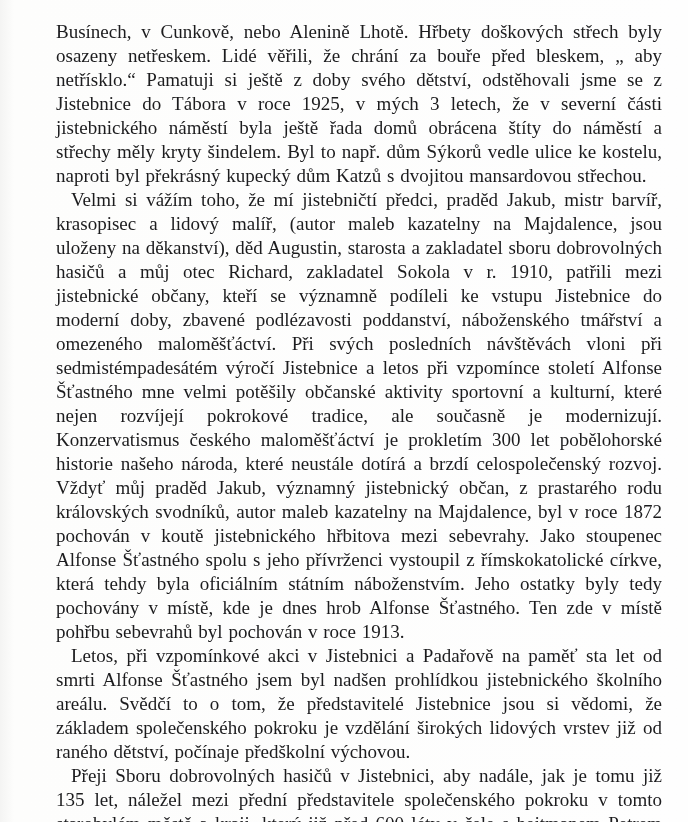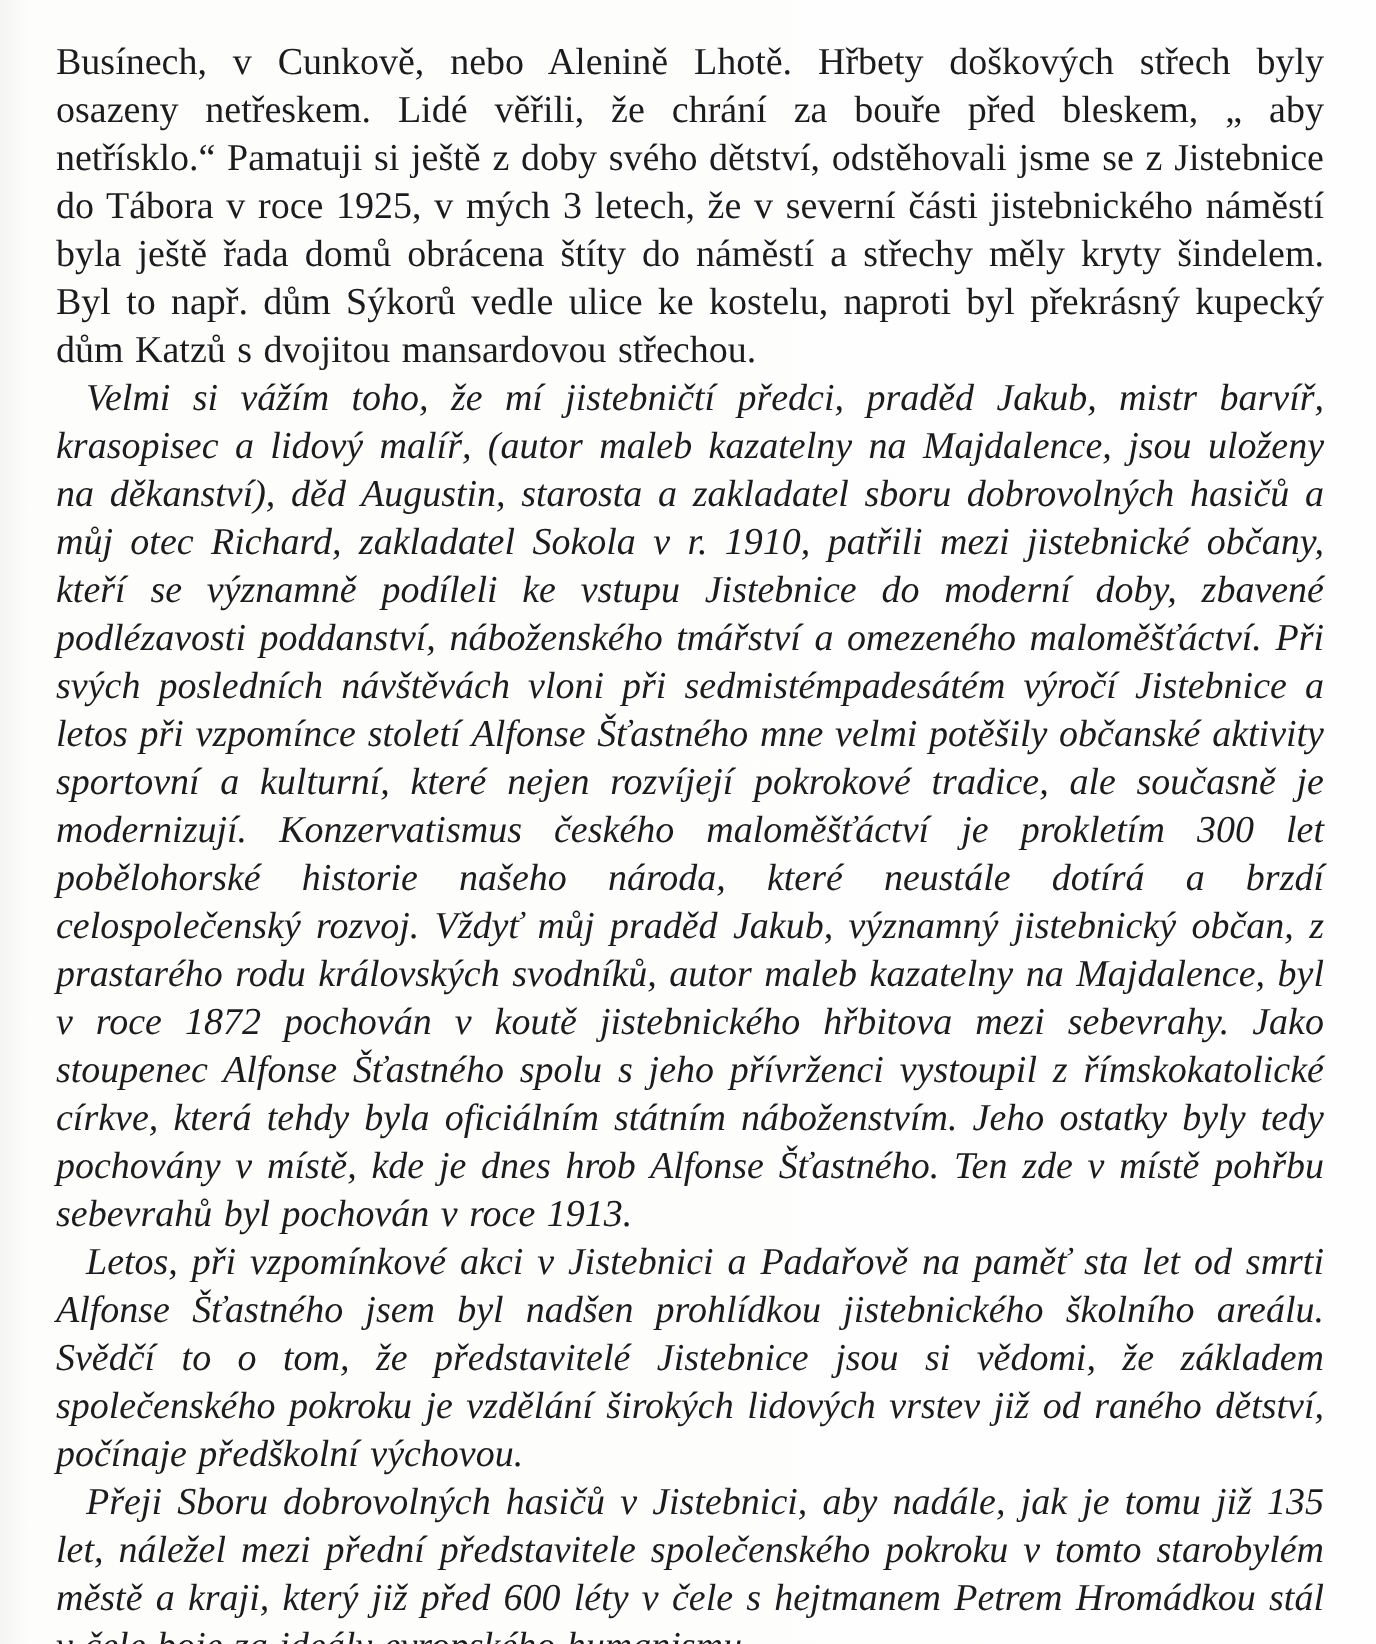--- a/index.html
+++ b/index.html
@@ -9,36 +9,35 @@
   body {
     width: 688px;
     height: 822px;
     overflow: hidden;
     background: #ffffff;
   }
   .page {
     box-sizing: border-box;
     width: 688px;
     height: 822px;
-    padding: 20px 26px 10px 28px;
+    padding: 20px 26px 10px 56px;
     background: linear-gradient(90deg, #f4f4f3 0px, #fdfdfc 14px, #fefefe 100%);
     font-family: "Liberation Serif", "DejaVu Serif", serif;
     font-size: 19px;
     line-height: 24px;
     color: #1c1c1e;
     -webkit-font-smoothing: antialiased;
   }
   .para {
     margin: 0;
     text-align: justify;
     word-spacing: 1px;
   }
   .para.indent {
     text-indent: 15px;
-    font-style: italic;
   }
 </style>
 </head>
 <body>
 
 <div class="page">
   <p class="para">Busínech, v Cunkově, nebo Alenině Lhotě. Hřbety doškových střech byly osazeny netřeskem. Lidé věřili, že chrání za bouře před bleskem, „ aby netřísklo.“ Pamatuji si ještě z doby svého dětství, odstěhovali jsme se z Jistebnice do Tábora v roce 1925, v mých 3 letech, že v severní části jistebnického náměstí byla ještě řada domů obrácena štíty do náměstí a střechy měly kryty šindelem. Byl to např. dům Sýkorů vedle ulice ke kostelu, naproti byl překrásný kupecký dům Katzů s dvojitou mansardovou střechou.</p>
   <p class="para indent">Velmi si vážím toho, že mí jistebničtí předci, praděd Jakub, mistr barvíř, krasopisec a lidový malíř, (autor maleb kazatelny na Majdalence, jsou uloženy na děkanství), děd Augustin, starosta a zakladatel sboru dobrovolných hasičů a můj otec Richard, zakladatel Sokola v r. 1910, patřili mezi jistebnické občany, kteří se významně podíleli ke vstupu Jistebnice do moderní doby, zbavené podlézavosti poddanství, náboženského tmářství a omezeného maloměšťáctví. Při svých posledních návštěvách vloni při sedmistémpadesátém výročí Jistebnice a letos při vzpomínce století Alfonse Šťastného mne velmi potěšily občanské aktivity sportovní a kulturní, které nejen rozvíjejí pokrokové tradice, ale současně je modernizují. Konzervatismus českého maloměšťáctví je prokletím 300 let pobělohorské historie našeho národa, které neustále dotírá a brzdí celospolečenský rozvoj. Vždyť můj praděd Jakub, významný jistebnický občan, z prastarého rodu královských svodníků, autor maleb kazatelny na Majdalence, byl v roce 1872 pochován v koutě jistebnického hřbitova mezi sebevrahy. Jako stoupenec Alfonse Šťastného spolu s jeho přívrženci vystoupil z římskokatolické církve, která tehdy byla oficiálním státním náboženstvím. Jeho ostatky byly tedy pochovány v místě, kde je dnes hrob Alfonse Šťastného. Ten zde v místě pohřbu sebevrahů byl pochován v roce 1913.</p>
   <p class="para indent">Letos, při vzpomínkové akci v Jistebnici a Padařově na paměť sta let od smrti Alfonse Šťastného jsem byl nadšen prohlídkou jistebnického školního areálu. Svědčí to o tom, že představitelé Jistebnice jsou si vědomi, že základem společenského pokroku je vzdělání širokých lidových vrstev již od raného dětství, počínaje předškolní výchovou.</p>
   <p class="para indent">Přeji Sboru dobrovolných hasičů v Jistebnici, aby nadále, jak je tomu již 135 let, náležel mezi přední představitele společenského pokroku v tomto starobylém městě a kraji, který již před 600 léty v čele s hejtmanem Petrem Hromádkou stál v čele boje za ideály evropského humanismu.</p>

